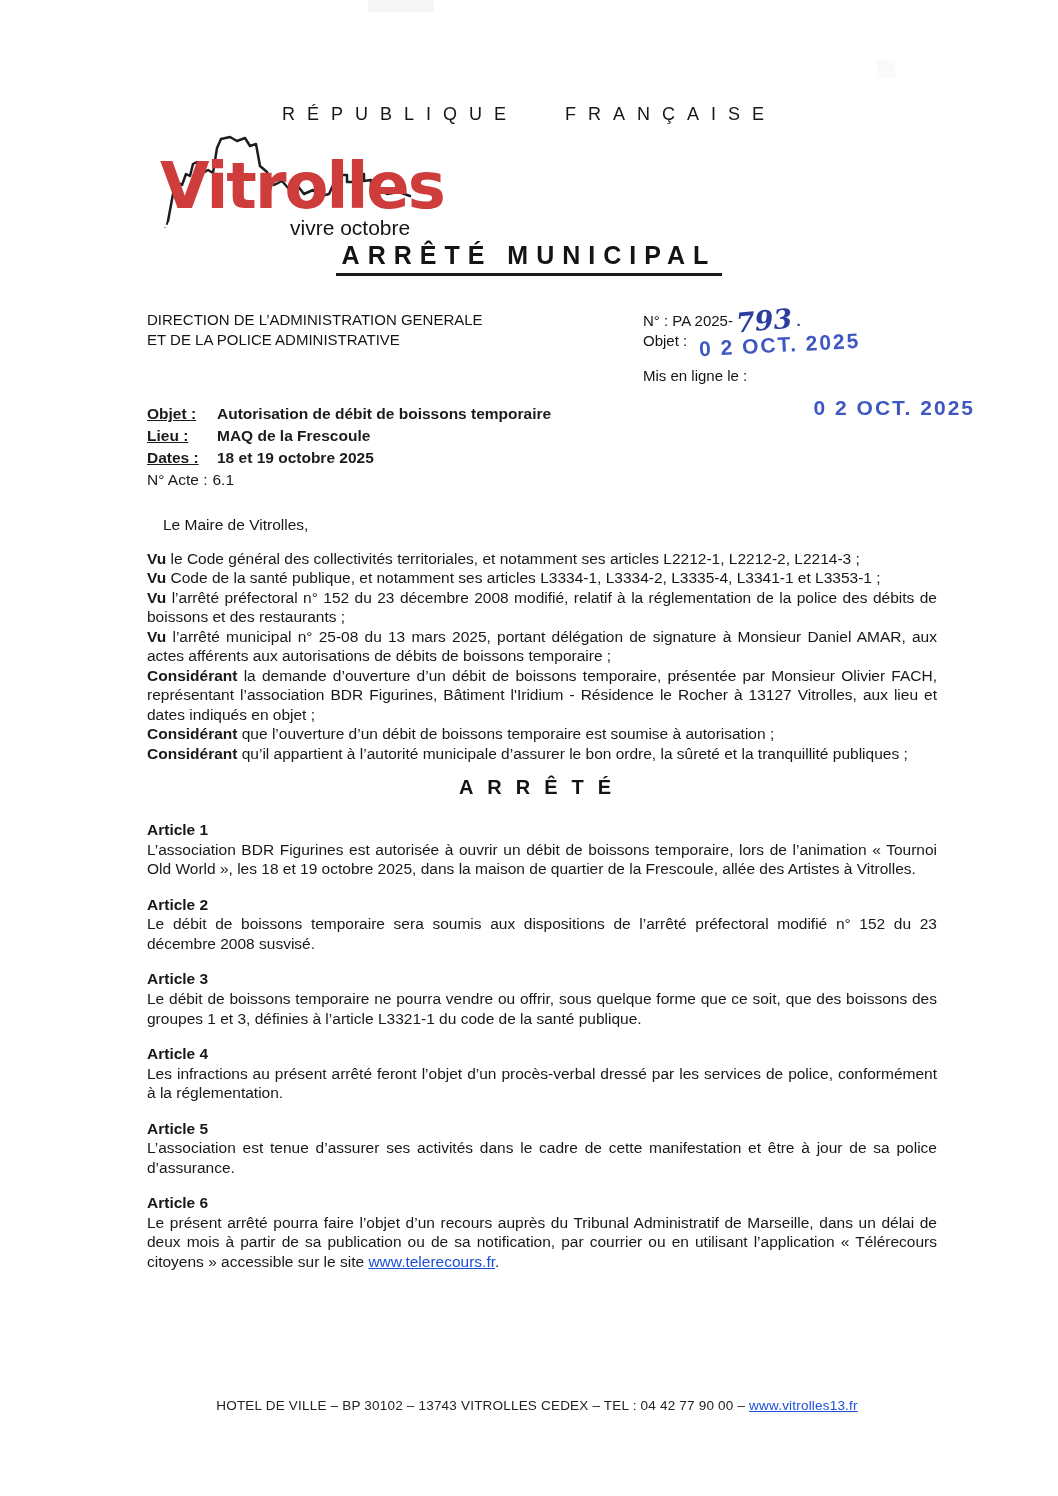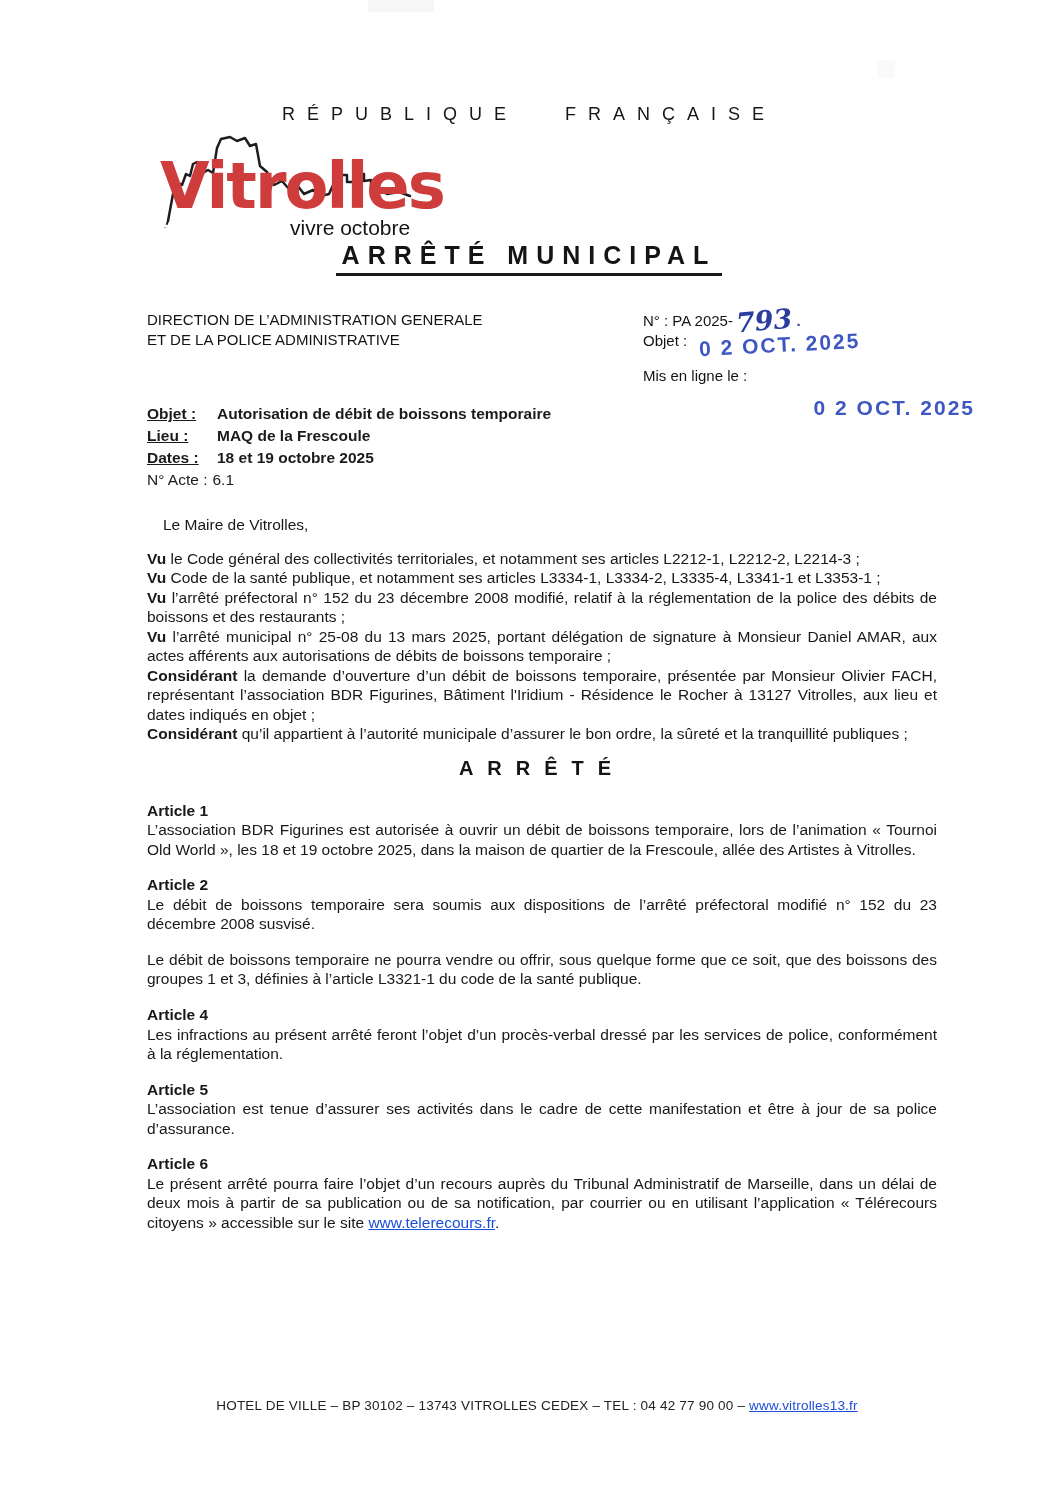--- a/index.html
+++ b/index.html
@@ -139,33 +139,35 @@
 </div>
 
 <div class="body-text">
   <p class="opening">Le Maire de Vitrolles,</p>
 
   <p class="clause"><span class="lead">Vu</span><span> le Code général des collectivités territoriales, et notamment ses articles L2212-1, L2212-2, L2214-3 ;</span></p>
   <p class="clause"><span class="lead">Vu</span><span> Code de la santé publique, et notamment ses articles L3334-1, L3334-2, L3335-4, L3341-1 et L3353-1 ;</span></p>
   <p class="clause"><span class="lead">Vu</span><span> l’arrêté préfectoral n° 152 du 23 décembre 2008 modifié, relatif à la réglementation de la police des débits de boissons et des restaurants ;</span></p>
   <p class="clause"><span class="lead">Vu</span><span> l’arrêté municipal n° 25-08 du 13 mars 2025, portant délégation de signature à Monsieur Daniel AMAR, aux actes afférents aux autorisations de débits de boissons temporaire ;</span></p>
   <p class="clause"><span class="lead">Considérant</span><span> la demande d’ouverture d’un débit de boissons temporaire, présentée par Monsieur Olivier FACH, représentant l’association BDR Figurines, Bâtiment l'Iridium - Résidence le Rocher à 13127 Vitrolles, aux lieu et dates indiqués en objet ;</span></p>
+  <p class="clause"><span class="lead">Considérant</span><span> que l’ouverture d’un débit de boissons temporaire est soumise à autorisation ;</span></p>
   <p class="clause"><span class="lead">Considérant</span><span> qu’il appartient à l’autorité municipale d’assurer le bon ordre, la sûreté et la tranquillité publiques ;</span></p>
 
   <div class="arrete-head">ARRÊTÉ</div>
 
   <div class="article">
     <p class="article-h">Article 1</p>
     <p>L’association BDR Figurines est autorisée à ouvrir un débit de boissons temporaire, lors de l’animation « Tournoi Old World », les 18 et 19 octobre 2025, dans la maison de quartier de la Frescoule, allée des Artistes à Vitrolles.</p>
   </div>
   <div class="article">
     <p class="article-h">Article 2</p>
     <p>Le débit de boissons temporaire sera soumis aux dispositions de l’arrêté préfectoral modifié n° 152 du 23 décembre 2008 susvisé.</p>
   </div>
   <div class="article">
+    <p class="article-h">Article 3</p>
     <p>Le débit de boissons temporaire ne pourra vendre ou offrir, sous quelque forme que ce soit, que des boissons des groupes 1 et 3, définies à l’article L3321-1 du code de la santé publique.</p>
   </div>
   <div class="article">
     <p class="article-h">Article 4</p>
     <p>Les infractions au présent arrêté feront l’objet d’un procès-verbal dressé par les services de police, conformément à la réglementation.</p>
   </div>
   <div class="article">
     <p class="article-h">Article 5</p>
     <p>L’association est tenue d’assurer ses activités dans le cadre de cette manifestation et être à jour de sa police d’assurance.</p>
   </div>

